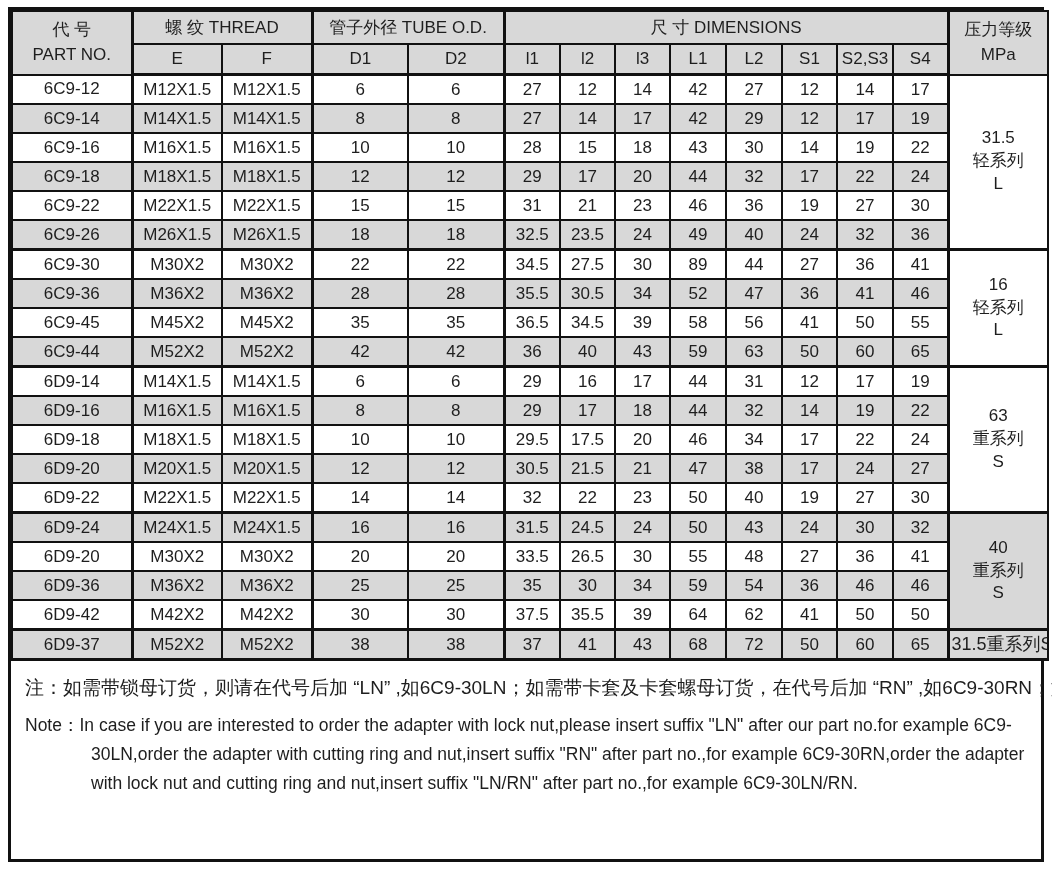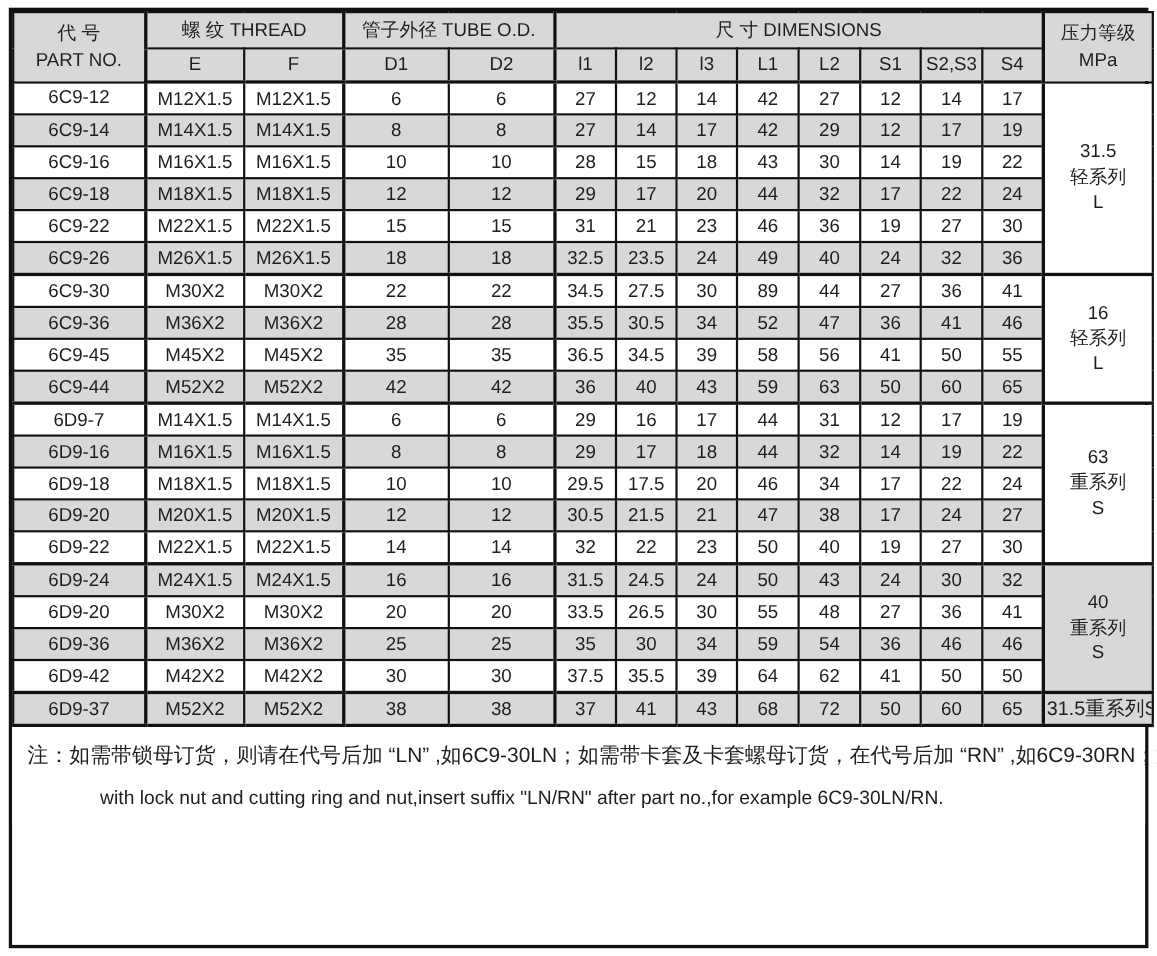--- a/index.html
+++ b/index.html
@@ -258,21 +258,21 @@
           <td class="vthick">36</td>
           <td>40</td>
           <td>43</td>
           <td>59</td>
           <td>63</td>
           <td>50</td>
           <td>60</td>
           <td>65</td>
         </tr>
         <tr class="group-start">
-          <td>6D9-7</td>
+          <td>6D9-14</td>
           <td class="vthick">M14X1.5</td>
           <td>M14X1.5</td>
           <td class="vthick">6</td>
           <td>6</td>
           <td class="vthick">29</td>
           <td>16</td>
           <td>17</td>
           <td>44</td>
           <td>31</td>
           <td>12</td>
@@ -418,17 +418,19 @@
           <td rowspan="1" class="pressure-cell vthick small">31.5重系列S</td>
         </tr>
       </tbody>
   </table>
 
   <div class="notes">
     <div class="note-cn">
       <div class="cn-line">注：如需带锁母订货，则请在代号后加 “LN” ,如6C9-30LN；如需带卡套及卡套螺母订货，在代号后加 “RN” ,如6C9-30RN；如</div>
     </div>
     <div class="note-en">
+      <div class="en-first"><span>Note：</span><span>In case if you are interested to order the adapter with lock nut,please insert suffix "LN" after our part no.for example 6C9-</span></div>
+      <div class="en-cont">30LN,order the adapter with cutting ring and nut,insert suffix "RN" after part no.,for example 6C9-30RN,order the adapter</div>
       <div class="en-cont">with lock nut and cutting ring and nut,insert suffix "LN/RN" after part no.,for  example 6C9-30LN/RN.</div>
     </div>
   </div>
 
 </div>
 
 </body></html>

